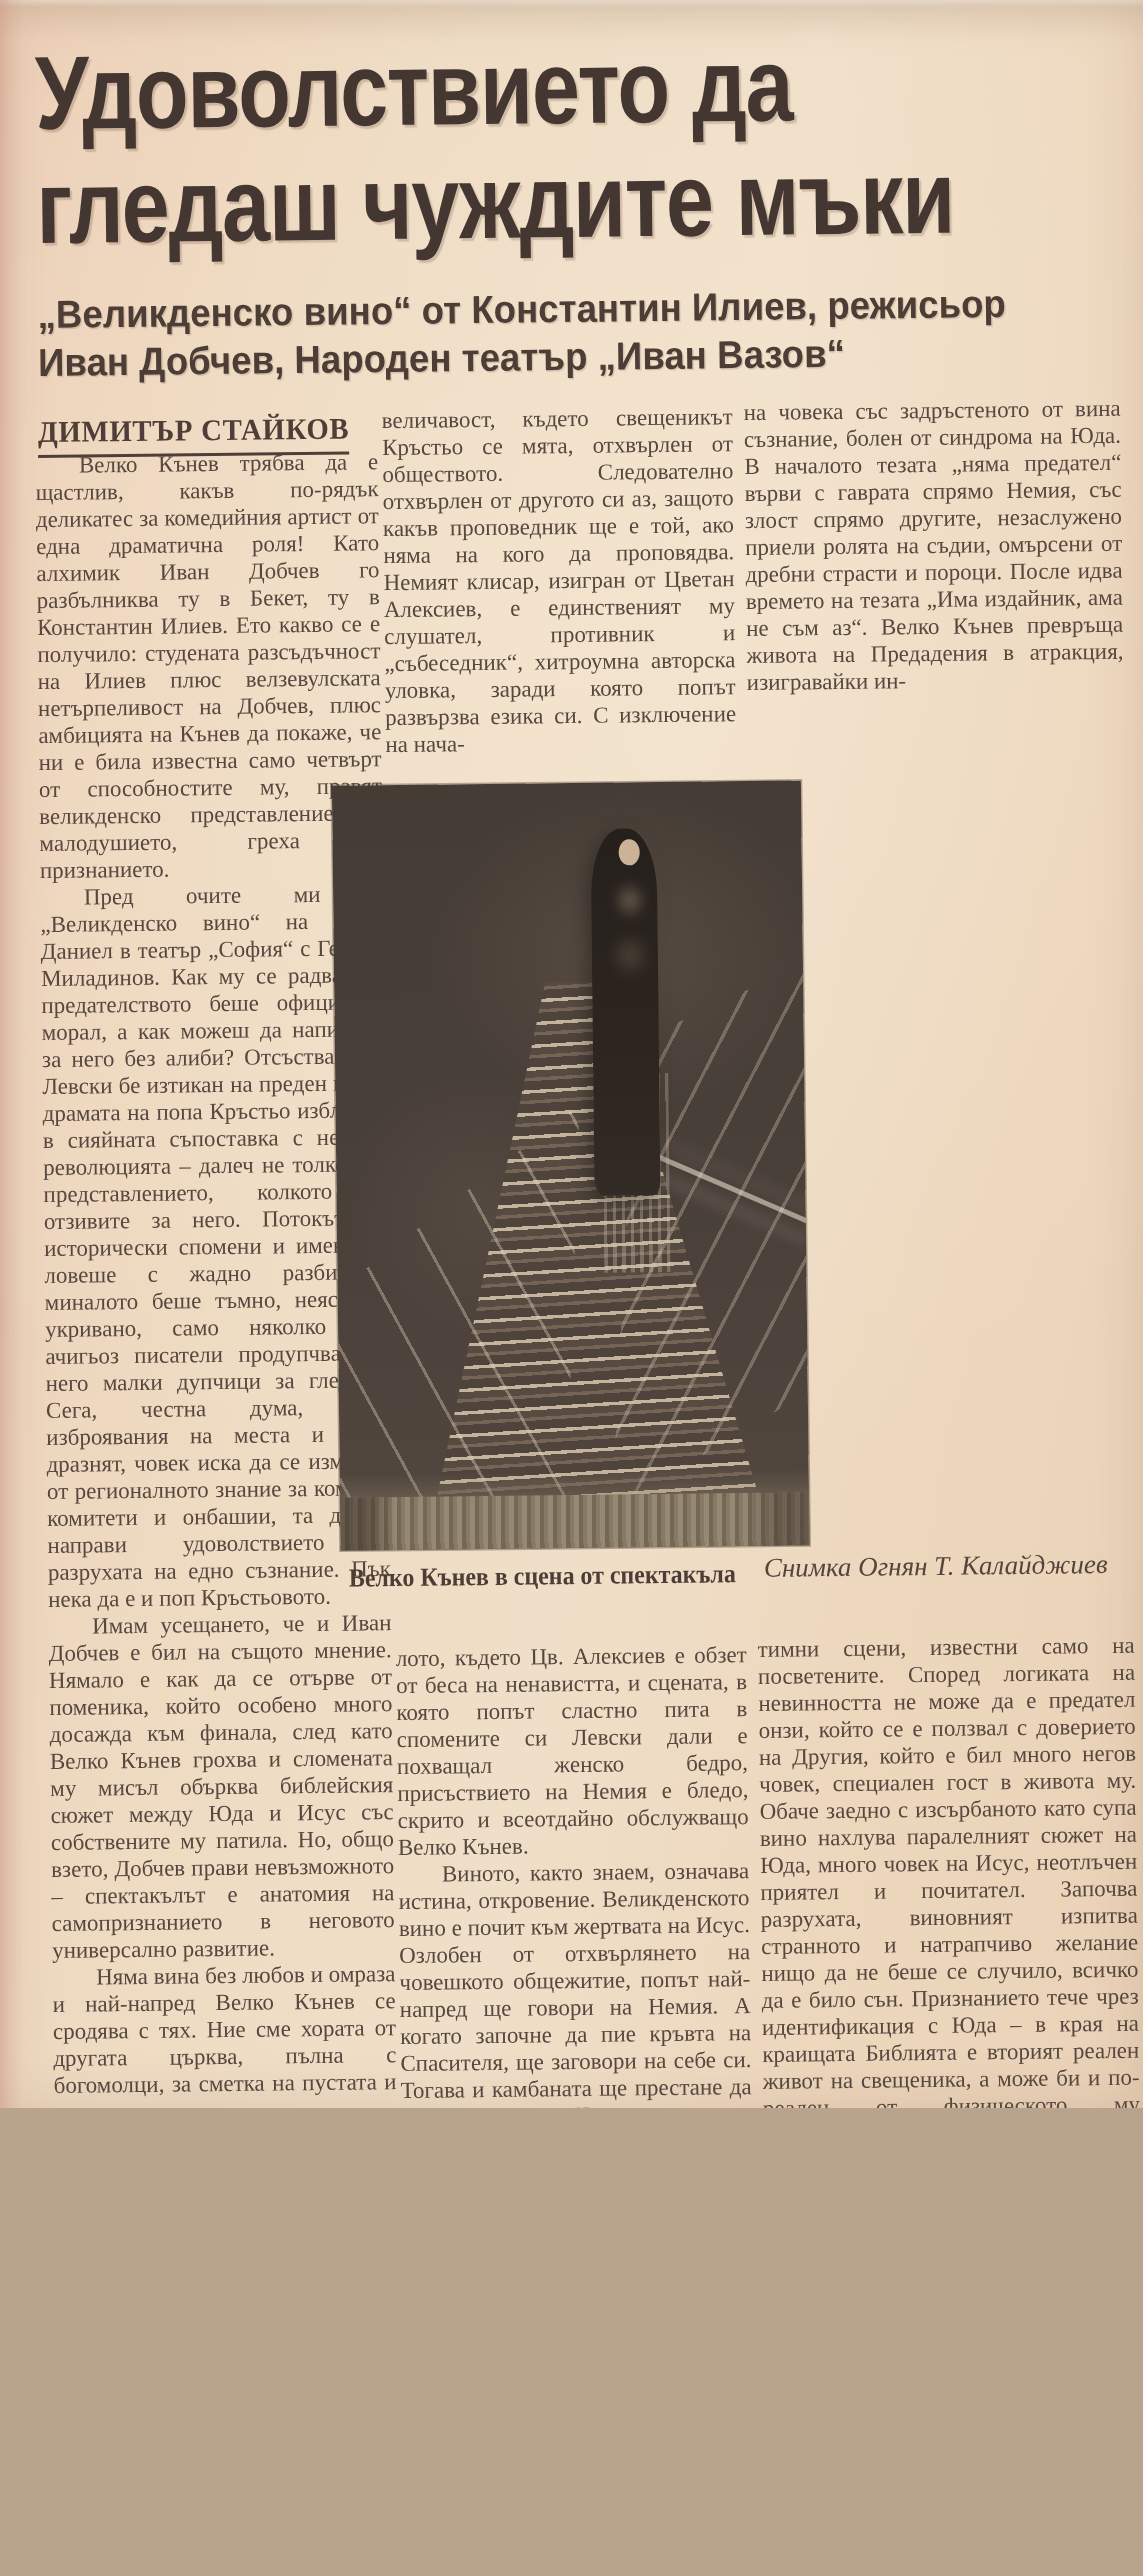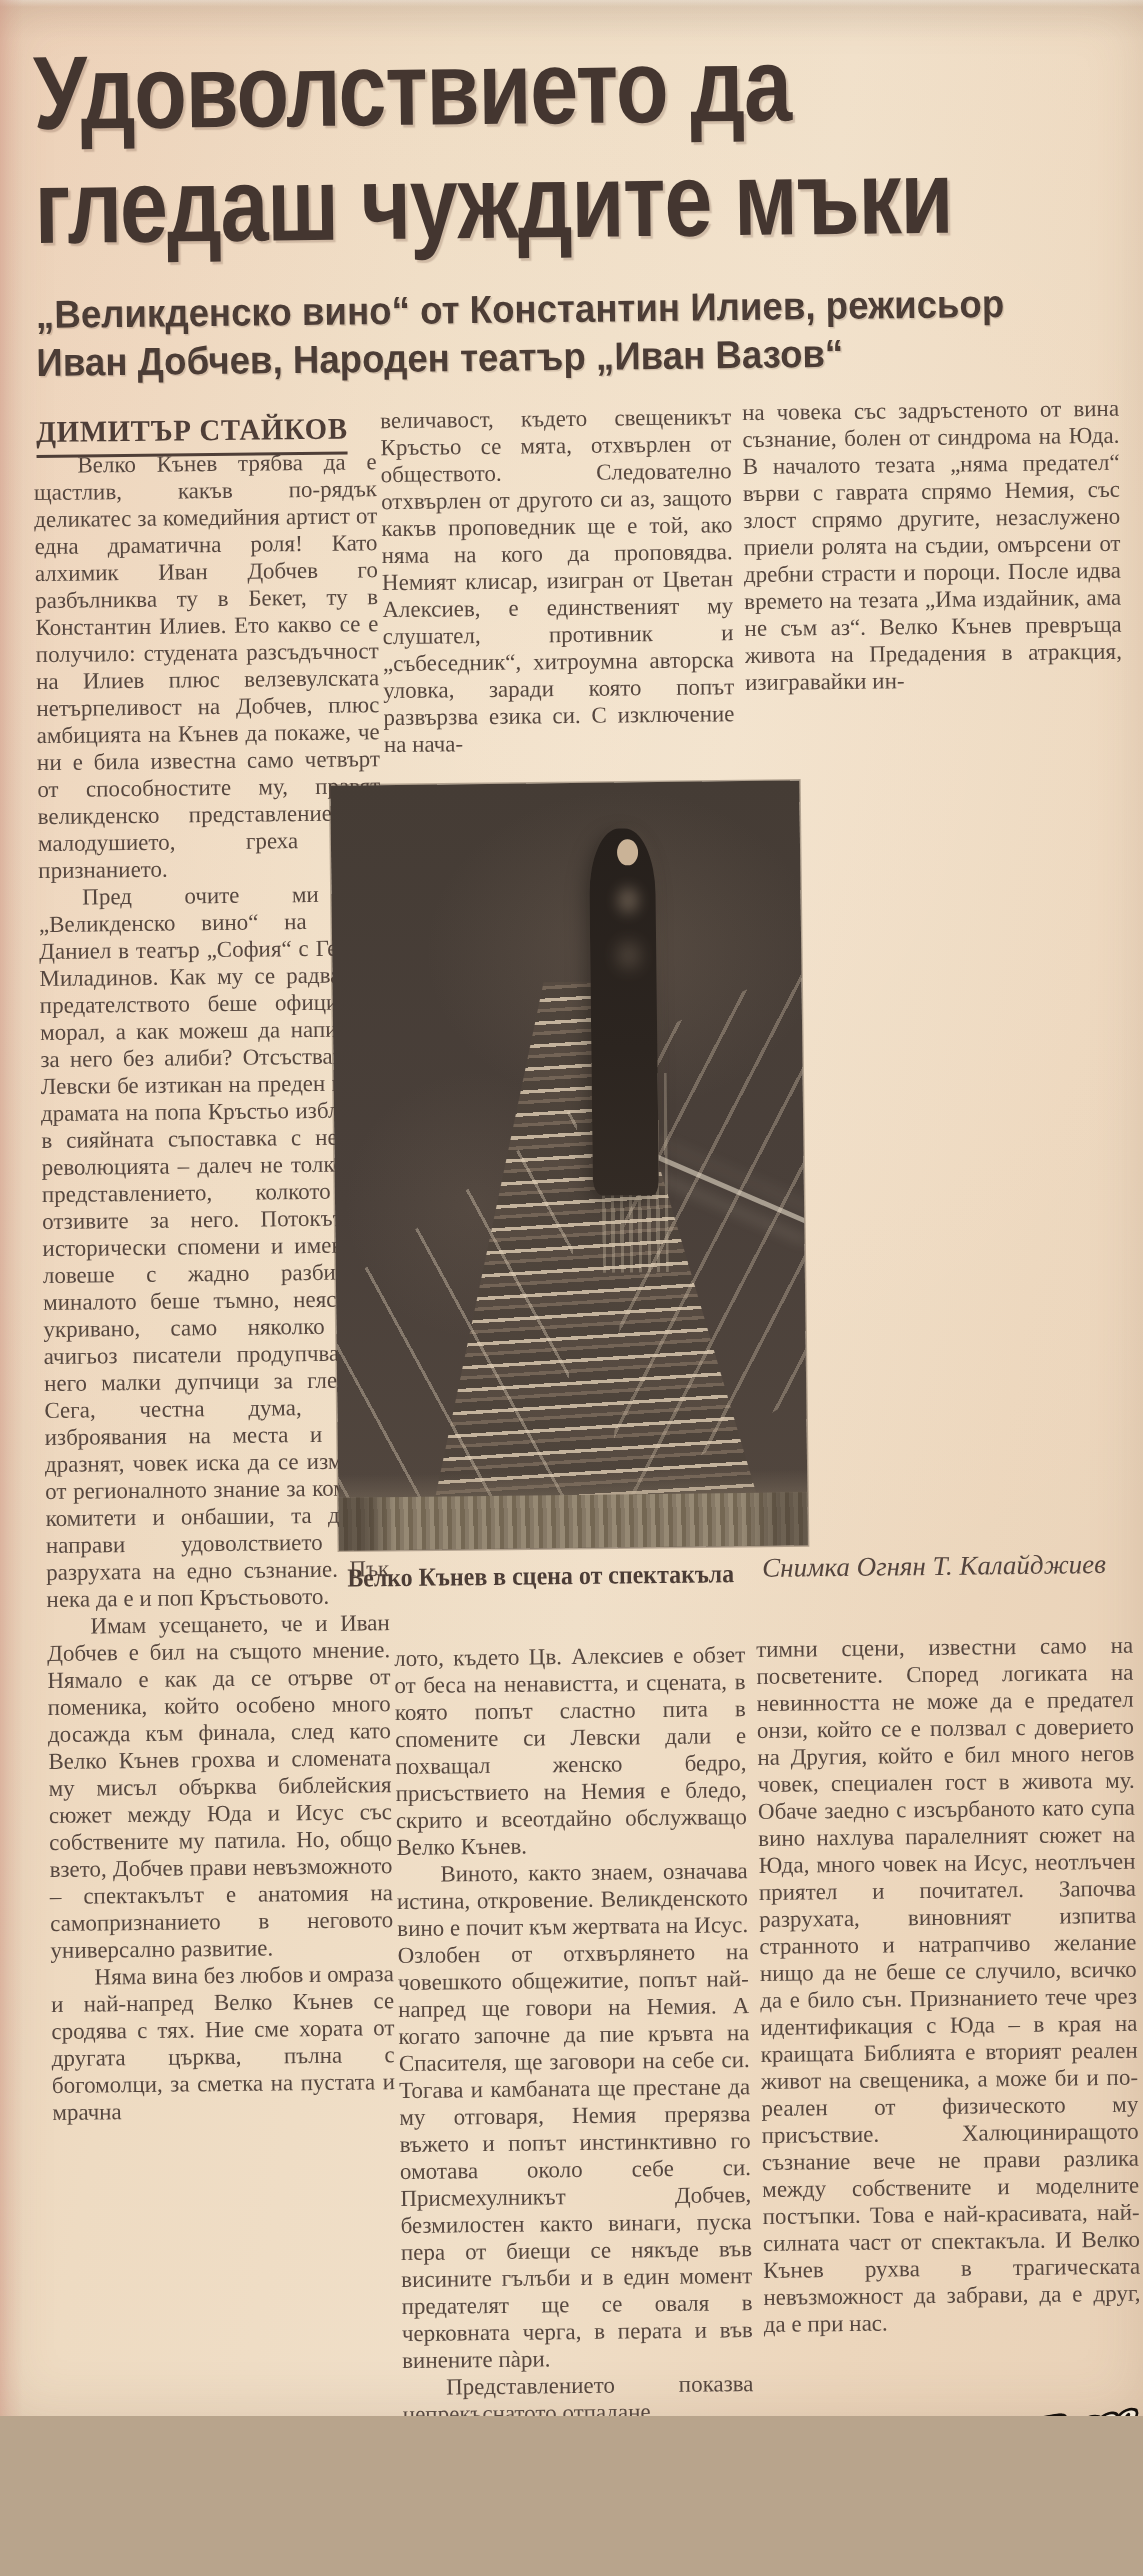--- a/index.html
+++ b/index.html
@@ -1,17 +1,17 @@
 <!DOCTYPE html>
 <html lang="bg" style="font-size:11px"><head>
 <meta charset="utf-8">
 <style>
   html,body{margin:0;padding:0;background:#b8a48c;}
   .page{
-    position:relative;width:1144px;height:2416px;overflow:hidden;
+    position:relative;width:1144px;height:2108px;overflow:hidden;
     background:
       linear-gradient(90deg, rgba(222,168,150,.55) 0px, rgba(222,168,150,.25) 9.6px, rgba(222,168,150,0) 23px),
       linear-gradient(180deg, rgba(255,250,240,.5) 0px, rgba(255,250,240,0) 6.9px),
       linear-gradient(180deg, rgba(120,90,70,.10) 0, rgba(120,90,70,0) 41px),
       radial-gradient(120% 60% at 50% 30%, rgba(255,245,230,.25), rgba(0,0,0,0) 70%),
       linear-gradient(100deg, #eccfb6 0%, #eedbc2 30%, #f0dfc8 55%, #ecd6bc 80%, #e9d2b8 100%);
     box-shadow: inset 0 0 55px rgba(120,85,60,.18);
     font-family:"Liberation Serif", serif;
   }
   .article{position:absolute;inset:0;transform:rotate(-0.65deg);transform-origin:50% 46%;}

